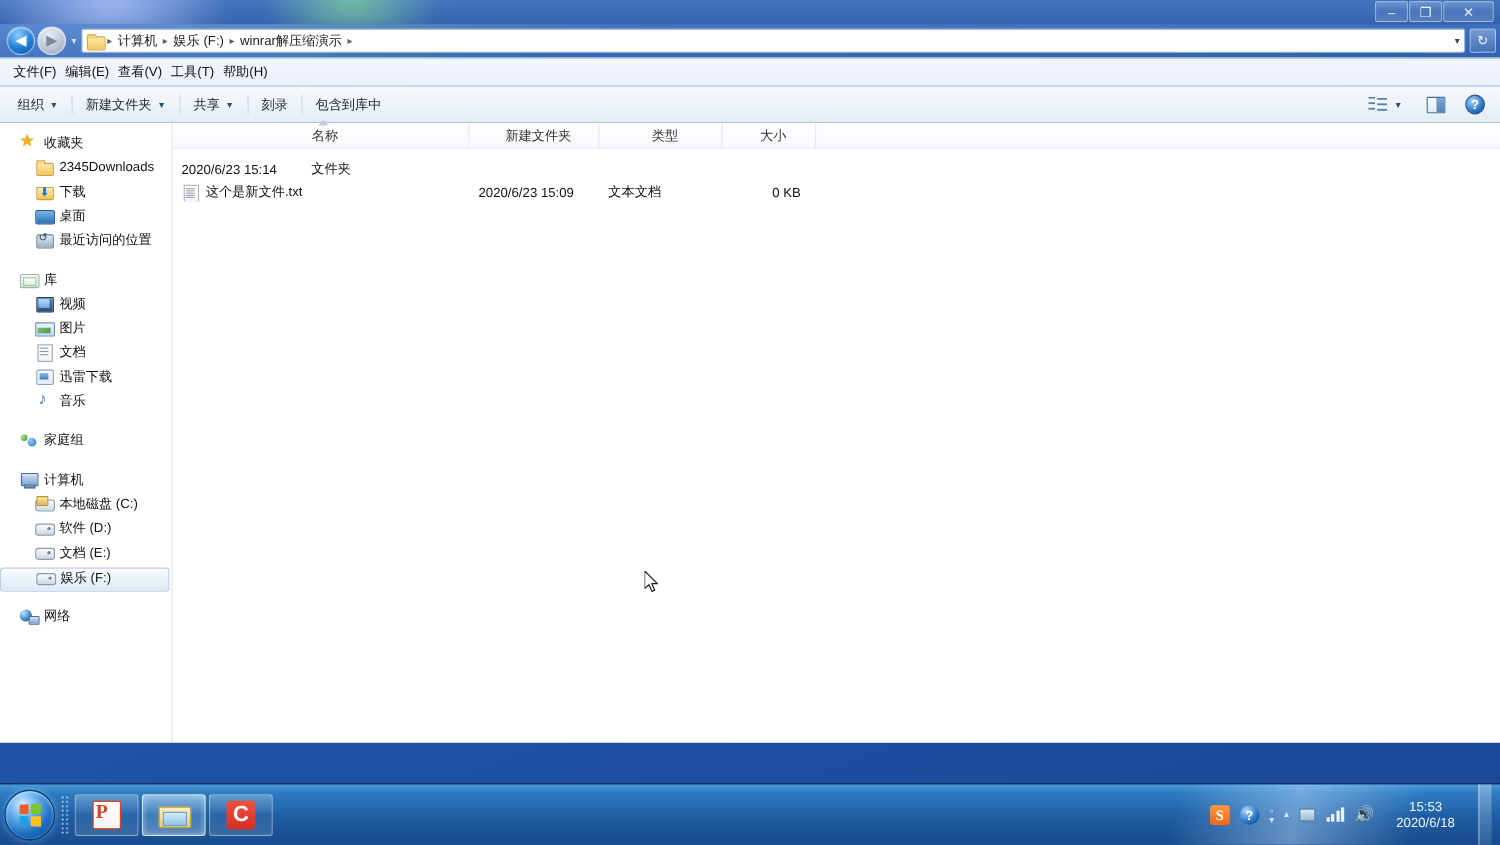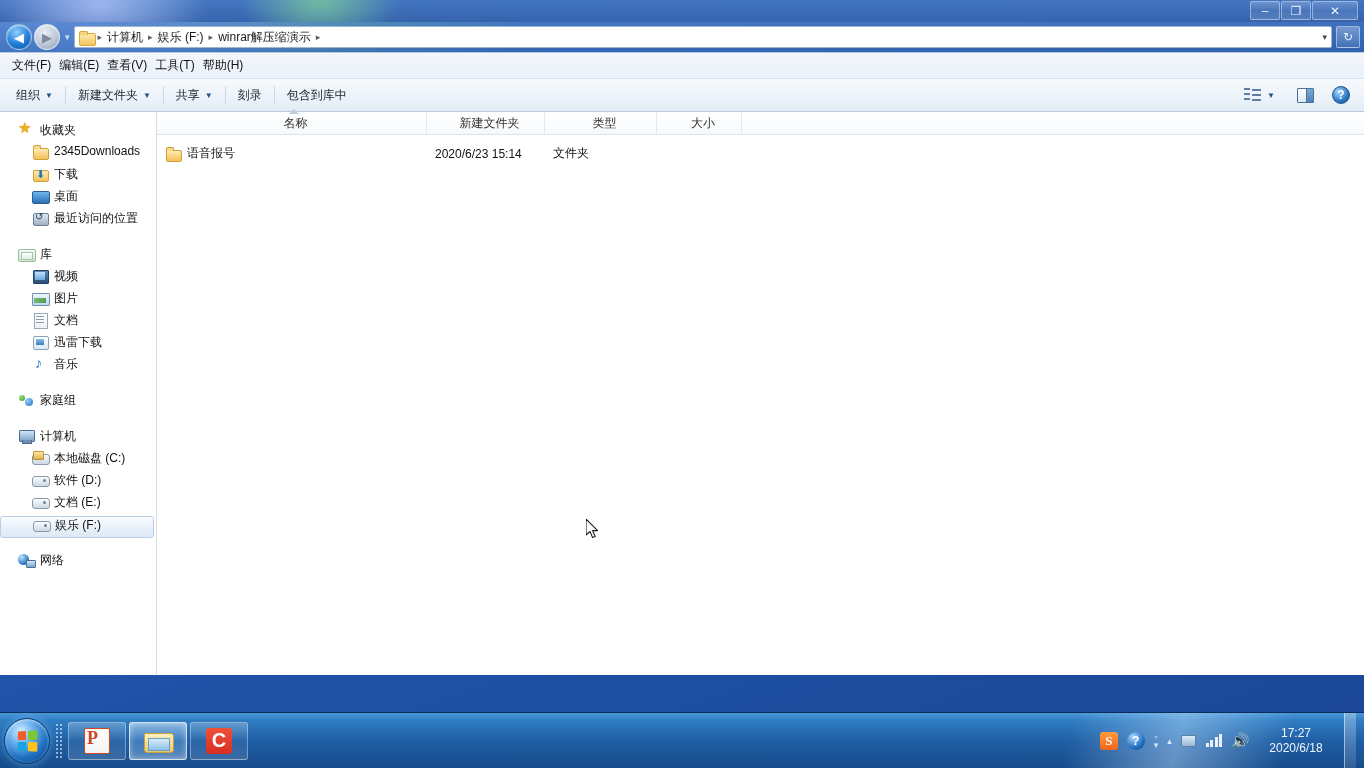--- a/index.html
+++ b/index.html
@@ -696,29 +696,34 @@
           <span>类型</span>
         </div>
         <div class="ch" style="width:85px">
           <span>大小</span>
         </div>
       </div>
 
       <div style="height:8px"></div>
 
       <div class="row">
-        <div class="cell" style="width:270px">
-          <span class="fi fi-folder"></span>
-          <span>语音报号</span>
-        </div>
         <div class="cell" style="width:118px">2020/6/23 15:14</div>
         <div class="cell" style="width:112px">文件夹</div>
         <div class="cell size" style="width:85px"></div>
       </div>
 
+      <div class="row">
+        <div class="cell" style="width:270px">
+          <span class="fi fi-txt"></span>
+          <span>这个是新文件.txt</span>
+        </div>
+        <div class="cell" style="width:118px">2020/6/23 15:09</div>
+        <div class="cell" style="width:112px">文本文档</div>
+        <div class="cell size" style="width:85px">0 KB</div>
+      </div>
     </div>
   </div>
 
 
   <svg id="cursor" viewBox="0 0 14 21">
     <polygon points="0,0 0,16 4,12.5 6.6,18.6 9.2,17.5 6.6,11.6 11.6,11.6" fill="#ffffff" stroke="#1a1a1a" stroke-width="1.1" stroke-linejoin="round"></polygon>
   </svg>
 </div>
 
 <div id="taskbar">
@@ -749,18 +754,18 @@
     <span class="tray-arrow">▴</span>
     <span class="tray-net"></span>
     <span class="tray-bars">
         <i></i>
         <i></i>
         <i></i>
         <i></i>
       </span>
     <span class="tray-vol">🔊</span>
     <div id="clock">
-      <div>17:27</div>
+      <div>15:53</div>
       <div>2020/6/18</div>
     </div>
     <div id="showdesk"></div>
   </div>
 </div>
 
 </body></html>

